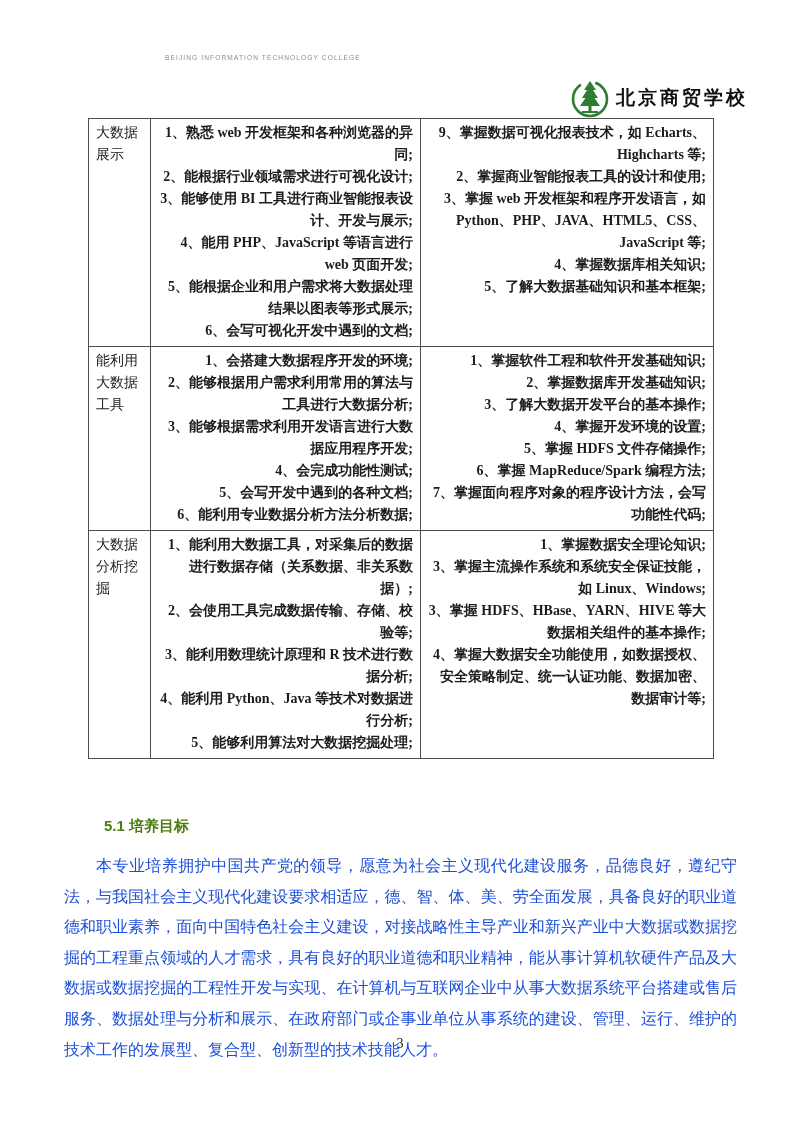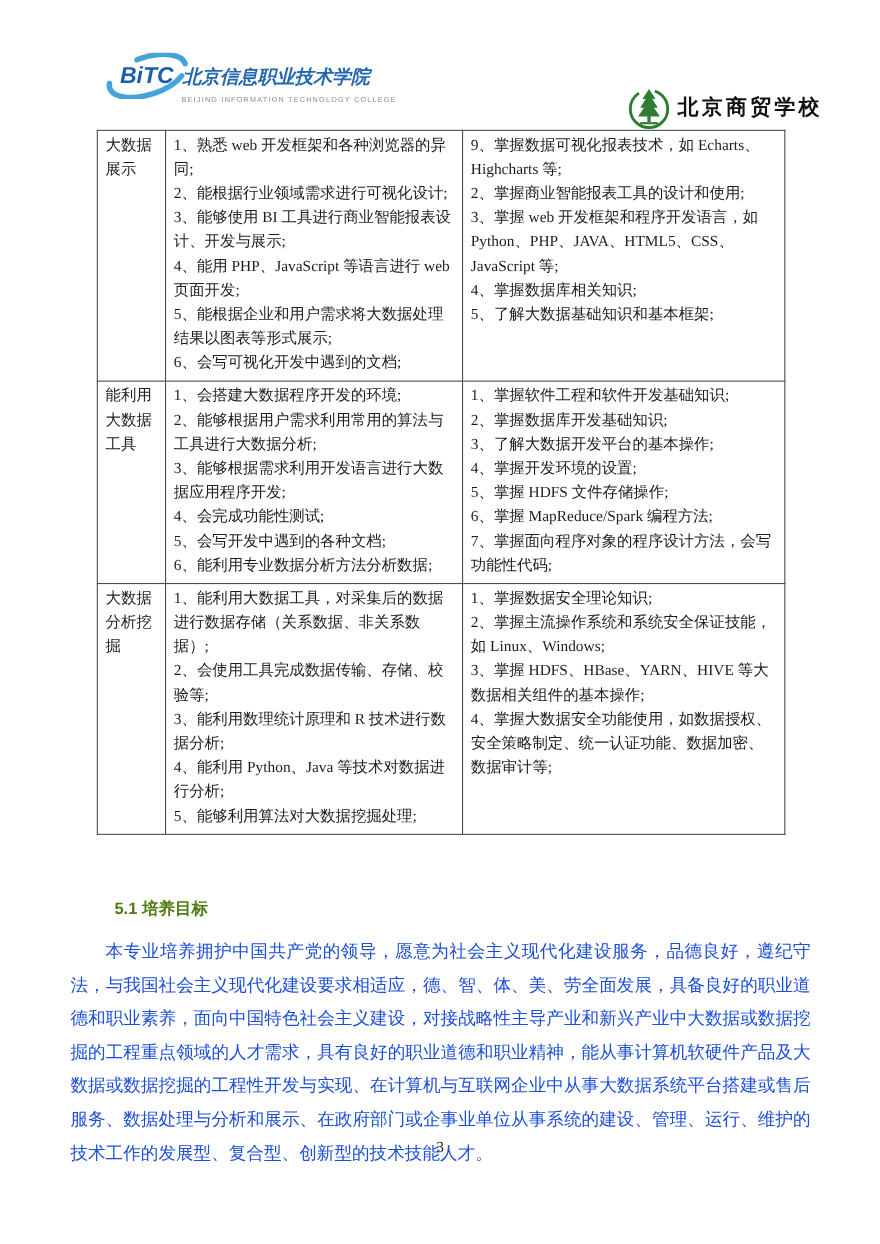--- a/index.html
+++ b/index.html
@@ -32,21 +32,21 @@
   
   table.reqs{
     position:absolute;left:88px;top:118px;width:625px;border-collapse:collapse;
     table-layout:fixed;
   }
   table.reqs td{
     border:1px solid #4c4c4c;vertical-align:top;padding:3px 7px 4px 7px;
     font-size:14px;line-height:22px;color:#1c1c1c;
   }
   td.cat{padding-left:6px;padding-right:4px;padding-top:5px;}
-  .cell-line{text-align:left;}
+  .cell-line{text-align:right;font-weight:bold;}
   
   .h1{
     position:absolute;left:63px;top:747px;
     font-family:"Liberation Sans","DejaVu Sans",sans-serif;
     font-weight:bold;font-size:23px;color:#000;letter-spacing:1px;
   }
   .h2{
     position:absolute;left:104px;top:817px;
     font-family:"Liberation Sans","DejaVu Sans",sans-serif;
     font-weight:bold;font-size:15px;color:#4d7c0f;
@@ -60,27 +60,20 @@
     position:absolute;left:0;top:1036px;width:100%;text-align:center;
     font-size:14px;color:#222;
   }
 </style>
 </head>
 <body>
 
 <div class="page">
 
   <div class="logo-left">
-    <div class="bitc-row">
-      <svg class="bitc-swoosh" viewBox="0 0 78 42">
-        <ellipse cx="39" cy="21" rx="36" ry="17" fill="none" stroke="#44a3d9" stroke-width="5" transform="rotate(-18 39 21)" stroke-dasharray="78 34" stroke-dashoffset="-12" stroke-linecap="round"></ellipse>
-      </svg>
-      <span class="bitc-abbr">BiTC</span>
-      <span class="bitc-cn">北京信息职业技术学院</span>
-    </div>
     <div class="bitc-en">BEIJING INFORMATION TECHNOLOGY COLLEGE</div>
   </div>
 
   <div class="logo-right">
     <svg class="tree-badge" viewBox="0 0 40 40">
       <circle cx="20" cy="21" r="17" fill="none" stroke="#2f7d33" stroke-width="2.6" stroke-dasharray="92 15" stroke-dashoffset="22"></circle>
       <polygon points="20,3 14,12 17,12 12,20 15.5,20 10,28 18.5,28 18.5,33 21.5,33 21.5,28 30,28 24.5,20 28,20 23,12 26,12" fill="#2f7d33"></polygon>
       <rect x="12" y="33" width="16" height="2" fill="#2f7d33"></rect>
     </svg>
     <span class="sms-name">北京商贸学校</span>
@@ -135,21 +128,21 @@
         <td class="cat">大数据分析挖掘</td>
         <td>
             <div class="cell-line">1、能利用大数据工具，对采集后的数据进行数据存储（关系数据、非关系数据）;</div>
             <div class="cell-line">2、会使用工具完成数据传输、存储、校验等;</div>
             <div class="cell-line">3、能利用数理统计原理和 R 技术进行数据分析;</div>
             <div class="cell-line">4、能利用 Python、Java 等技术对数据进行分析;</div>
             <div class="cell-line">5、能够利用算法对大数据挖掘处理;</div>
           </td>
         <td>
             <div class="cell-line">1、掌握数据安全理论知识;</div>
-            <div class="cell-line">2、掌握主流操作系统和系统安全保证技能，如 Linux、Windows;</div>
+            <div class="cell-line">3、掌握主流操作系统和系统安全保证技能，如 Linux、Windows;</div>
             <div class="cell-line">3、掌握 HDFS、HBase、YARN、HIVE 等大数据相关组件的基本操作;</div>
             <div class="cell-line">4、掌握大数据安全功能使用，如数据授权、安全策略制定、统一认证功能、数据加密、数据审计等;</div>
           </td>
       </tr>
     </tbody>
   </table>
 
   <div class="h2">5.1 培养目标</div>
   <div class="para">本专业培养拥护中国共产党的领导，愿意为社会主义现代化建设服务，品德良好，遵纪守法，与我国社会主义现代化建设要求相适应，德、智、体、美、劳全面发展，具备良好的职业道德和职业素养，面向中国特色社会主义建设，对接战略性主导产业和新兴产业中大数据或数据挖掘的工程重点领域的人才需求，具有良好的职业道德和职业精神，能从事计算机软硬件产品及大数据或数据挖掘的工程性开发与实现、在计算机与互联网企业中从事大数据系统平台搭建或售后服务、数据处理与分析和展示、在政府部门或企事业单位从事系统的建设、管理、运行、维护的技术工作的发展型、复合型、创新型的技术技能人才。</div>
 

